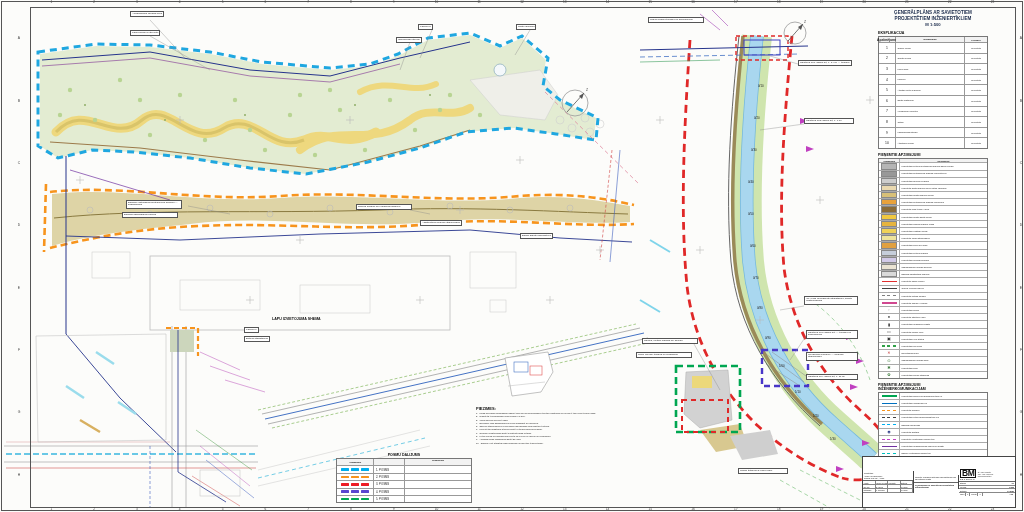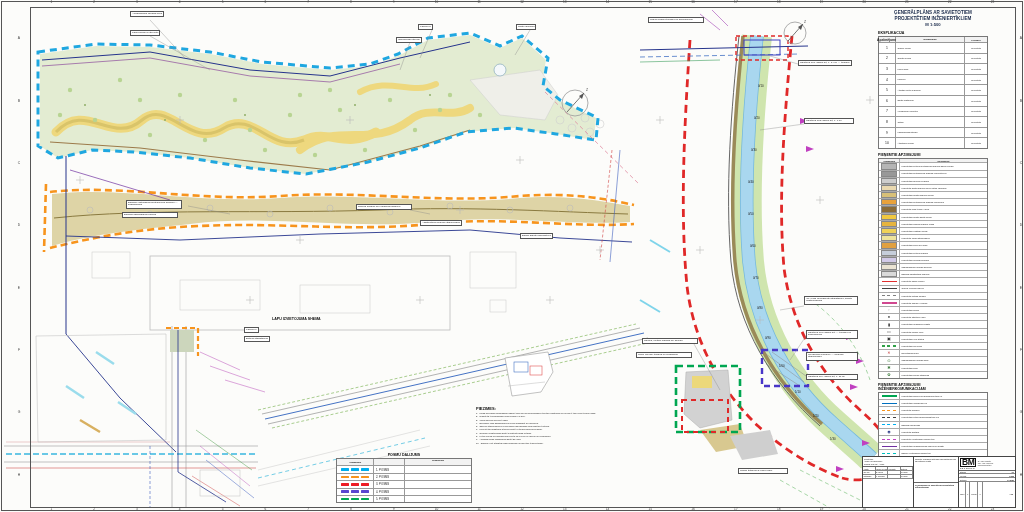--- a/index.html
+++ b/index.html
@@ -47,21 +47,21 @@
   .p3{width:36px;display:flex;gap:2px;justify-content:center;border-right:0.5px solid #999;align-self:stretch;align-items:center;}
   .pd{width:8px;height:2.6px;border-radius:0.5px;}
   .plabel{width:28px;font-size:2.8px;text-align:left;padding-left:2px;border-right:0.5px solid #999;align-self:stretch;display:flex;align-items:center;}
   .pdesc{flex:1;align-self:stretch;}
   
   .callout{position:absolute;background:#fff;border:0.4px solid #555;font-size:2.5px;line-height:1.12;padding:0.6px 1px;max-width:52px;z-index:6;}
   .station{position:absolute;font-size:2.9px;color:#1a1a1a;z-index:5;}
   .schema-title{position:absolute;left:272px;top:317px;font-size:3.6px;font-weight:bold;color:#111;z-index:6;}
   .north-z{position:absolute;font-size:3.4px;color:#444;z-index:6;}
   
-  #tblock{position:absolute;left:862px;top:456px;width:152px;height:50px;background:#fff;border:0.8px solid #444;display:flex;font-size:2px;z-index:7;}
+  #tblock{position:absolute;left:862px;top:456px;width:152px;height:50px;background:#fff;border:0.8px solid #444;display:flex;font-size:2px;z-index:7;align-items:center;}
   .tb-col{border-right:0.6px solid #444;display:flex;flex-direction:column;}
   .tb-left{width:50px;}
   .tb-mid{width:44px;}
   .tb-right{flex:1;border-right:none;}
   .tb-lines{padding:1px;line-height:1.2;border-bottom:0.5px solid #666;}
   .sig-head,.sig-row{display:flex;border-bottom:0.4px solid #888;}
   .sig-head span,.sig-row span{flex:1;border-right:0.4px solid #888;padding:0.4px;font-size:1.8px;overflow:hidden;white-space:nowrap;}
   .tb-obj{padding:1px;line-height:1.2;border-bottom:0.5px solid #666;flex:1;}
   .tb-draw{padding:1px;line-height:1.2;font-weight:bold;flex:1;}
   .bm-row{display:flex;align-items:center;border-bottom:0.5px solid #666;padding:0.5px 1px;gap:1.5px;}

